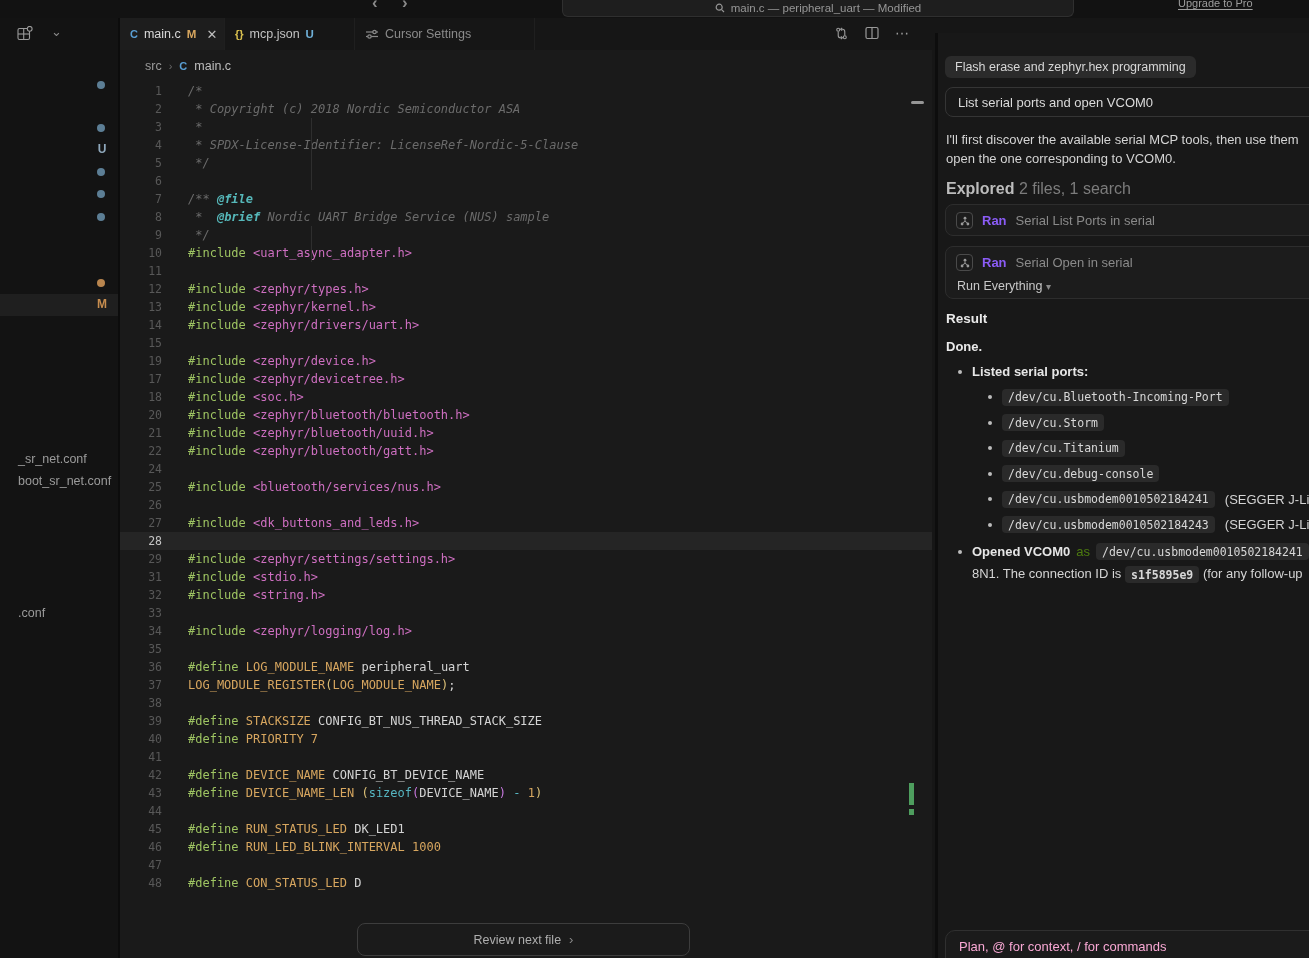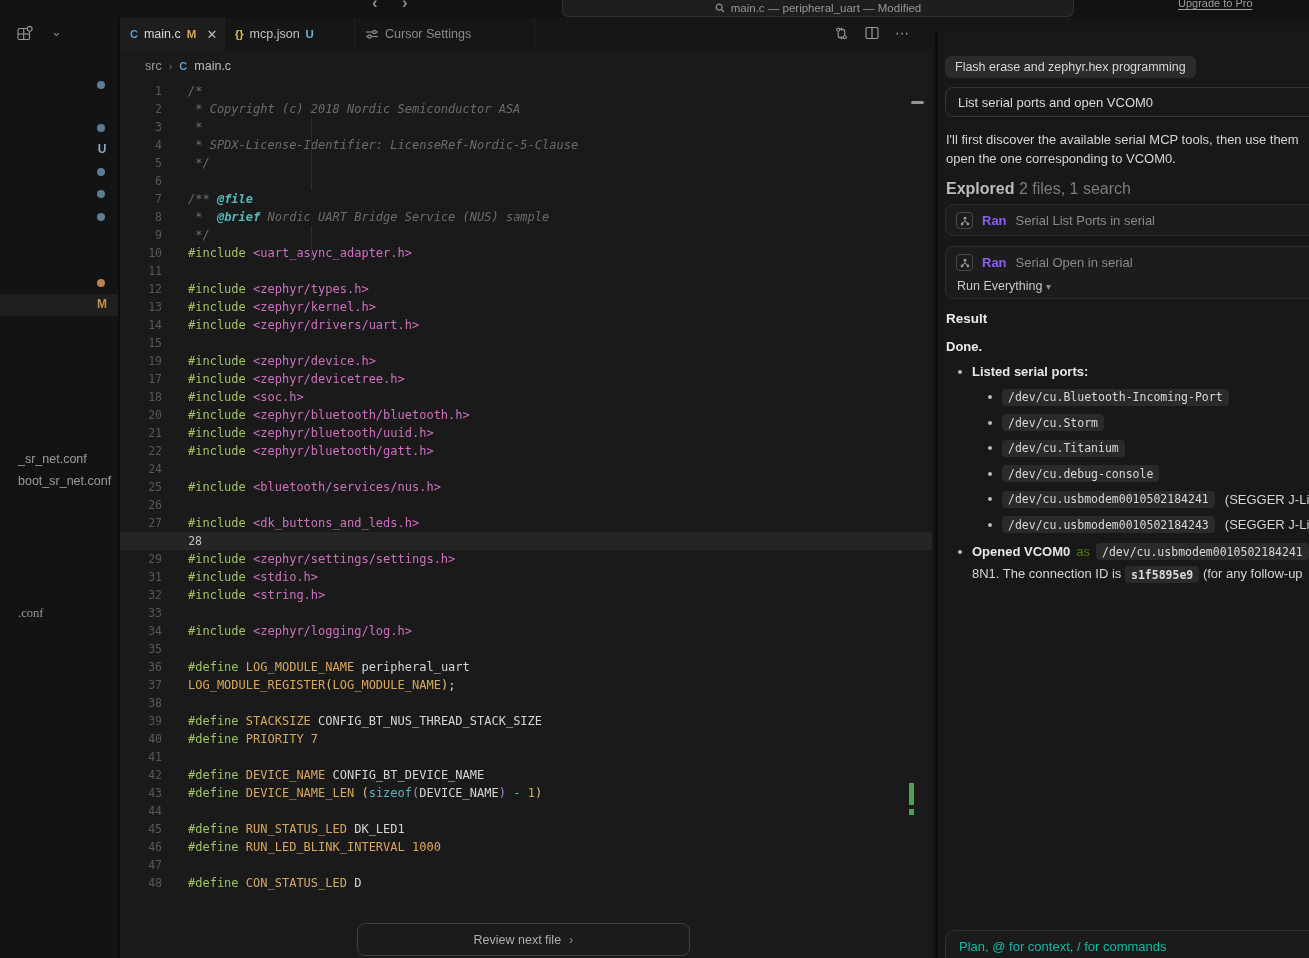--- a/index.html
+++ b/index.html
@@ -30,21 +30,21 @@
   .ficon { font-weight:bold; font-size:11px; }
   .badge-m { color:#d7a65f; font-size:11.5px; font-weight:bold; }
   .badge-u { color:#6fb0d8; font-size:11.5px; font-weight:bold; }
   .tab-close { color:#bdbdbd; font-size:13px; margin-left:4px; }
   #tab-actions { position:absolute; right:22px; top:7px; display:flex; gap:16px; align-items:center; color:#9a9a9a; }
   #breadcrumb { left:0; top:32px; width:812px; height:32px; background:#1a1a1a; display:flex; align-items:center; padding-left:25px; gap:7px; font-size:12.5px; color:#9a9a9a; }
   #breadcrumb .sep { color:#6a6a6a; font-size:11px; }
   #code { left:0; top:64px; width:812px; }
   .line { height:18px; white-space:pre; font-family:"DejaVu Sans Mono", monospace; font-size:12px; line-height:18px; }
   .line .ln { display:inline-block; width:42px; text-align:right; color:#585858; margin-right:26px; font-size:11.5px; }
-  .line.cur { background:rgba(255,255,255,.05);padding-left:40px; }
+  .line.cur { background:rgba(255,255,255,.05); }
   .line.cur .ln { color:#c5c5c5; }
   .tk-cmt { color:#6b6b6b; font-style:italic; }
   .tk-doc { color:#56b8ba; font-style:italic; font-weight:bold; }
   .tk-pre { color:#9ec462;text-align:right; }
   .tk-str { color:#ce6fc1; }
   .tk-mac { color:#d7a65f; }
   .tk-num { color:#d7a65f; }
   .tk-kw  { color:#56b6c2; }
   .tk-op  { color:#56b6c2; }
   .tk-p1  { color:#ddc178; }
@@ -80,21 +80,21 @@
   .port-row .bullet-dot { flex:0 0 auto; }
   .codechip { font-family:"DejaVu Sans Mono", monospace; font-size:11.5px; background:#2a2a2a; color:#d8d8d8; padding:1.5px 6px; border-radius:4px; }
   .port-suffix { font-size:13px; color:#d4d4d4; }
   #opened { left:20px; top:509px; width:360px; }
   #opened .l1 { display:flex; align-items:center; gap:10px; white-space:nowrap; overflow:hidden; height:19px; }
   #opened b { font-size:13px; color:#e6e6e6; }
   #opened .mid { font-size:13px; color:#4d7c0f; }
   #opened .l2 { margin:5px 0 0 14px; font-size:13px; color:#d4d4d4; white-space:nowrap; overflow:hidden; height:19px; }
   #opened .codechip.b { font-weight:bold; }
   #input-box { left:7px; top:897px; width:380px; height:70px; background:#1b1b1b; border:1px solid #303030; border-radius:10px; }
-  #input-ph { position:absolute; left:13px; top:8px; font-size:13px; color:#14b8a6; }
+  #input-ph { position:absolute; left:13px; top:8px; font-size:13px; color:#f9a8d4; }
   #mode-row { position:absolute; left:10px; top:33px; display:flex; align-items:center; gap:14px; }
   #agent-pill { background:#2a2a2a; border-radius:20px; padding:3px 9px; display:flex; align-items:center; gap:5px; font-size:12.5px; color:#e0e0e0; font-weight:bold; }
   #agent-pill .inf { font-weight:normal; color:#cfcfcf; }
   .chev-sm { color:#8a8a8a; font-size:9px; }
   #model-sel { font-size:12.5px; color:#9a9a9a; display:flex; align-items:center; gap:5px; }
   svg { display:block; }
 </style>
 </head>
 <body>
 
@@ -128,21 +128,21 @@
       <div class="abs sb-letter" style="top: 124px; color: rgb(143, 168, 188);">U</div>
       <div class="abs sb-badge" style="top: 150px; background: rgb(92, 126, 149);"></div>
       <div class="abs sb-badge" style="top: 172px; background: rgb(92, 126, 149);"></div>
       <div class="abs sb-badge" style="top: 195px; background: rgb(92, 126, 149);"></div>
       <div class="abs sb-badge" style="top: 261px; background: rgb(185, 133, 78);"></div>
       <div class="abs sb-letter" style="top: 279px; color: rgb(199, 141, 78);">M</div>
     </div>
   <div id="sb-files">
       <div class="abs sb-file" style="top: 434px;">_sr_net.conf</div>
       <div class="abs sb-file" style="top: 456px;">boot_sr_net.conf</div>
-      <div class="abs sb-file" style="top: 588px; font-family: Liberation Serif, serif;">.conf</div>
+      <div class="abs sb-file" style="top: 588px;">.conf</div>
     </div>
 </div>
 
 <div id="editor" class="abs">
   <div id="tabbar" class="abs">
     <div class="tab active" style="left:0;width:105px;">
       <span class="ficon" style="color:#5a9fd4;">C</span>
       <span style="color:#d8d8d8;">main.c</span>
       <span class="badge-m">M</span>
       <span class="tab-close">✕</span>

